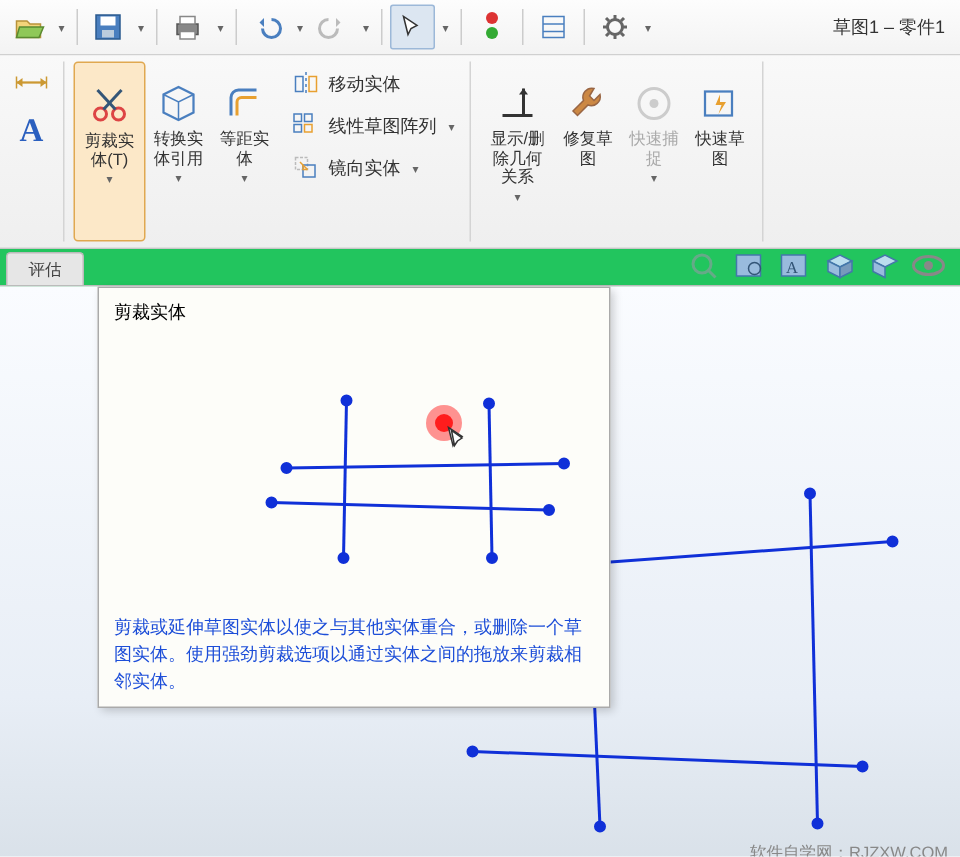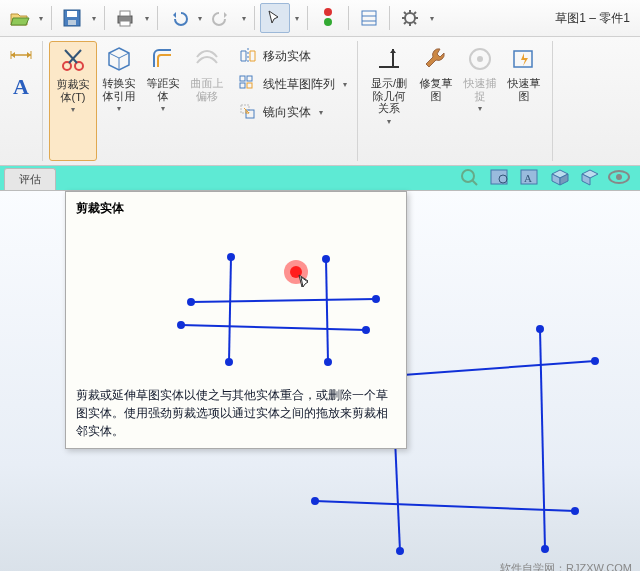--- a/index.html
+++ b/index.html
@@ -5,38 +5,38 @@
 html,body{margin:0;padding:0;width:640px;height:571px;font-family:"Microsoft YaHei",sans-serif;font-size:12px;background:#fff;overflow:hidden}
 .qat{height:36px;background:linear-gradient(#fdfdfd,#f3f3f3);border-bottom:1px solid #d0d0d0;display:flex;align-items:center;padding:0 4px;gap:2px}
 .qat .btn{width:28px;height:28px;display:flex;align-items:center;justify-content:center;border:1px solid transparent;border-radius:2px}
 .qat .dd{width:10px;display:flex;align-items:center;justify-content:center;color:#666;font-size:8px}
 .qat .sep{width:1px;height:24px;background:#ccc;margin:0 3px}
 .qat .gap{flex:1}
 .qat .sel{background:#dce6f1;border:1px solid #9cb8d8}
 .qat .title{color:#333;padding-right:6px}
 .ribbon{height:120px;background:linear-gradient(#f9f9f9,#efefef);border-bottom:1px solid #c8c8c8;display:flex;padding:4px 0}
 .group{display:flex;border-right:1px solid #d4d4d4;padding:0 6px;height:100%}
-.bigbtn{display:flex;flex-direction:column;align-items:center;justify-content:flex-start;width:44px;text-align:center;padding-top:2px;color:#333;line-height:1.15}
+.bigbtn{display:flex;flex-direction:column;align-items:center;justify-content:flex-start;width:44px;text-align:center;padding-top:12px;color:#333;line-height:1.15}
 .bigbtn.dis{color:#aaa}
 .bigbtn .ic{width:32px;height:32px;display:flex;align-items:center;justify-content:center;margin-bottom:2px}
 .bigbtn .lb{font-size:11px}
 .bigbtn .ar{font-size:8px;color:#666;margin-top:2px}
 .pressed{background:#fce8c8;border:1px solid #e0a850;border-radius:3px}
 .smgrp{display:flex;flex-direction:column;justify-content:flex-start;gap:6px;padding-top:4px}
 .smitem{display:flex;align-items:center;gap:6px;padding:2px 4px;color:#333}
 .smitem .ic{width:18px;height:18px;display:flex;align-items:center;justify-content:center}
 .leftcol{display:flex;flex-direction:column;gap:8px;padding-top:6px;width:30px;align-items:center}
-.tabrow{height:24px;background:#5eead4;border-bottom:1px solid #bbb;display:flex;align-items:flex-end;padding-left:4px}
+.tabrow{height:24px;background:#22c55e;border-bottom:1px solid #bbb;display:flex;align-items:flex-end;padding-left:4px}
 .tab{padding:3px 14px;font-size:11px;border:1px solid #bbb;border-bottom:none;background:#e6e6e6;color:#444;border-radius:3px 3px 0 0}
 .tabend{margin-left:auto;display:flex;gap:2px;padding:2px 6px}
 .tabend .ic{width:28px;height:22px;display:flex;align-items:center;justify-content:center}
 .canvas{position:relative;width:640px;height:391px;background:linear-gradient(#fafcff,#e8eef6 70%,#d8e0e8)}
 .tooltip{position:absolute;left:65px;top:0;width:320px;background:#fdfdf9;border:1px solid #aaa;box-shadow:2px 2px 6px rgba(0,0,0,.2);padding:8px 10px}
-.tooltip .tt{font-weight:bold;margin-bottom:0}
-.tooltip .desc{line-height:1.5;color:#0f172a;margin-top:6px}
+.tooltip .tt{font-weight:normal;margin-bottom:10px}
+.tooltip .desc{line-height:1.5;color:#1d4ed8;margin-top:19px}
 .watermark{position:absolute;right:8px;bottom:6px;color:#888;font-size:11px}
 svg{overflow:visible}
 </style>
 </head>
 <body>
 
 <div class="qat">
   <div class="btn">
       <svg width="20" height="20">
         <path d="M2 6h7l2 2h7v9H2z" fill="#f3d47a" stroke="#b8923a"></path>
@@ -160,30 +160,20 @@
     <div class="bigbtn">
       <span class="ic">
           <svg width="28" height="28">
             <path d="M5 22V10a5 5 0 0 1 5-5h12" fill="none" stroke="#4a7fbf" stroke-width="2"></path>
             <path d="M9 22V13a3 3 0 0 1 3-3h10" fill="none" stroke="#e8a030" stroke-width="2"></path>
           </svg>
         </span>
       <span class="lb" style="white-space:pre-line">等距实
 体</span>
       <span class="ar">▾</span>
-    </div>
-    <div class="bigbtn dis">
-      <span class="ic">
-          <svg width="28" height="28">
-            <path d="M4 18c6-8 14-8 20 0" fill="none" stroke="#ccc" stroke-width="2"></path>
-            <path d="M4 12c6-8 14-8 20 0" fill="none" stroke="#ccc" stroke-width="2"></path>
-          </svg>
-        </span>
-      <span class="lb" style="white-space:pre-line">曲面上
-偏移</span>
     </div>
     <div class="smgrp" style="margin-left:6px">
       <div class="smitem">
         <span class="ic">
             <svg width="18" height="18">
               <line x1="9" y1="1" x2="9" y2="17" stroke="#4a7fbf" stroke-dasharray="2,2"></line>
               <path d="M2 4h5v10H2z" fill="none" stroke="#4a7fbf"></path>
               <path d="M11 4h5v10h-5z" fill="none" stroke="#e8a030"></path>
             </svg>
           </span>

